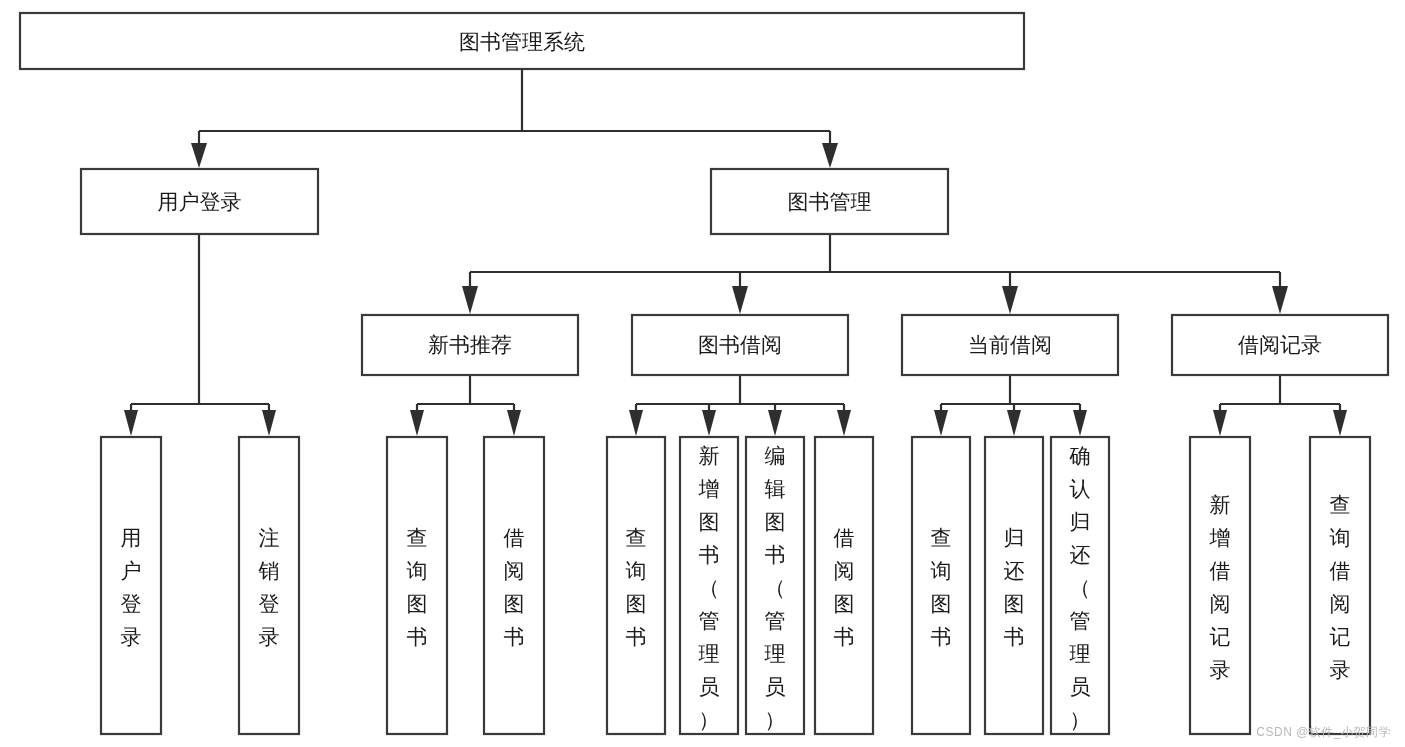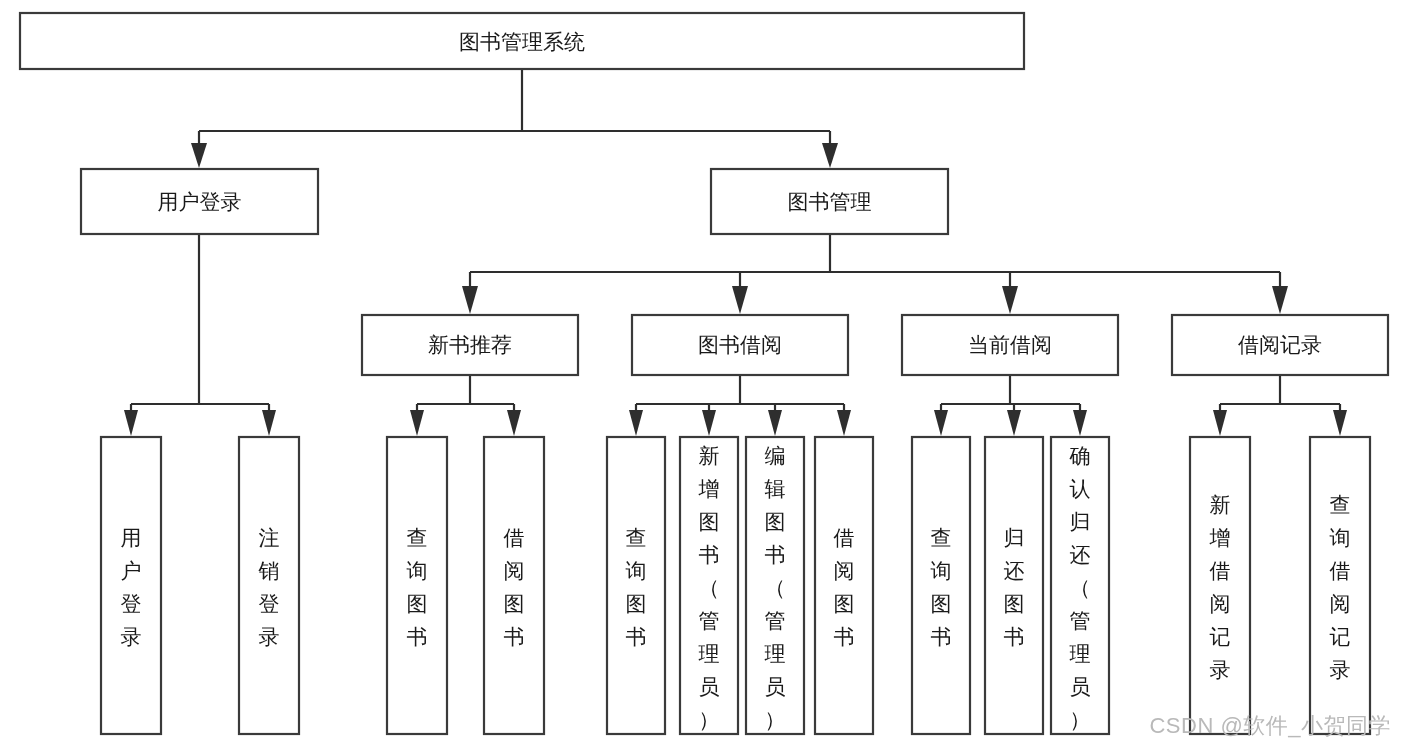--- a/index.html
+++ b/index.html
@@ -51,21 +51,21 @@
     font-family: "Liberation Sans", "DejaVu Sans", sans-serif;
     font-size: 21px;
     fill: #1a1a1a;
     text-anchor: middle;
   }
   .watermark {
     position: absolute;
     right: 14px;
     bottom: 6px;
     font-family: "Liberation Sans", "DejaVu Sans", sans-serif;
-    font-size: 22px;
+    font-size: 12px;
     color: #b9b9b9;
     letter-spacing: 0.5px;
     white-space: nowrap;
     pointer-events: none;
   }
 </style>
 </head>
 <body>
 
 <div id="diagram-root">

